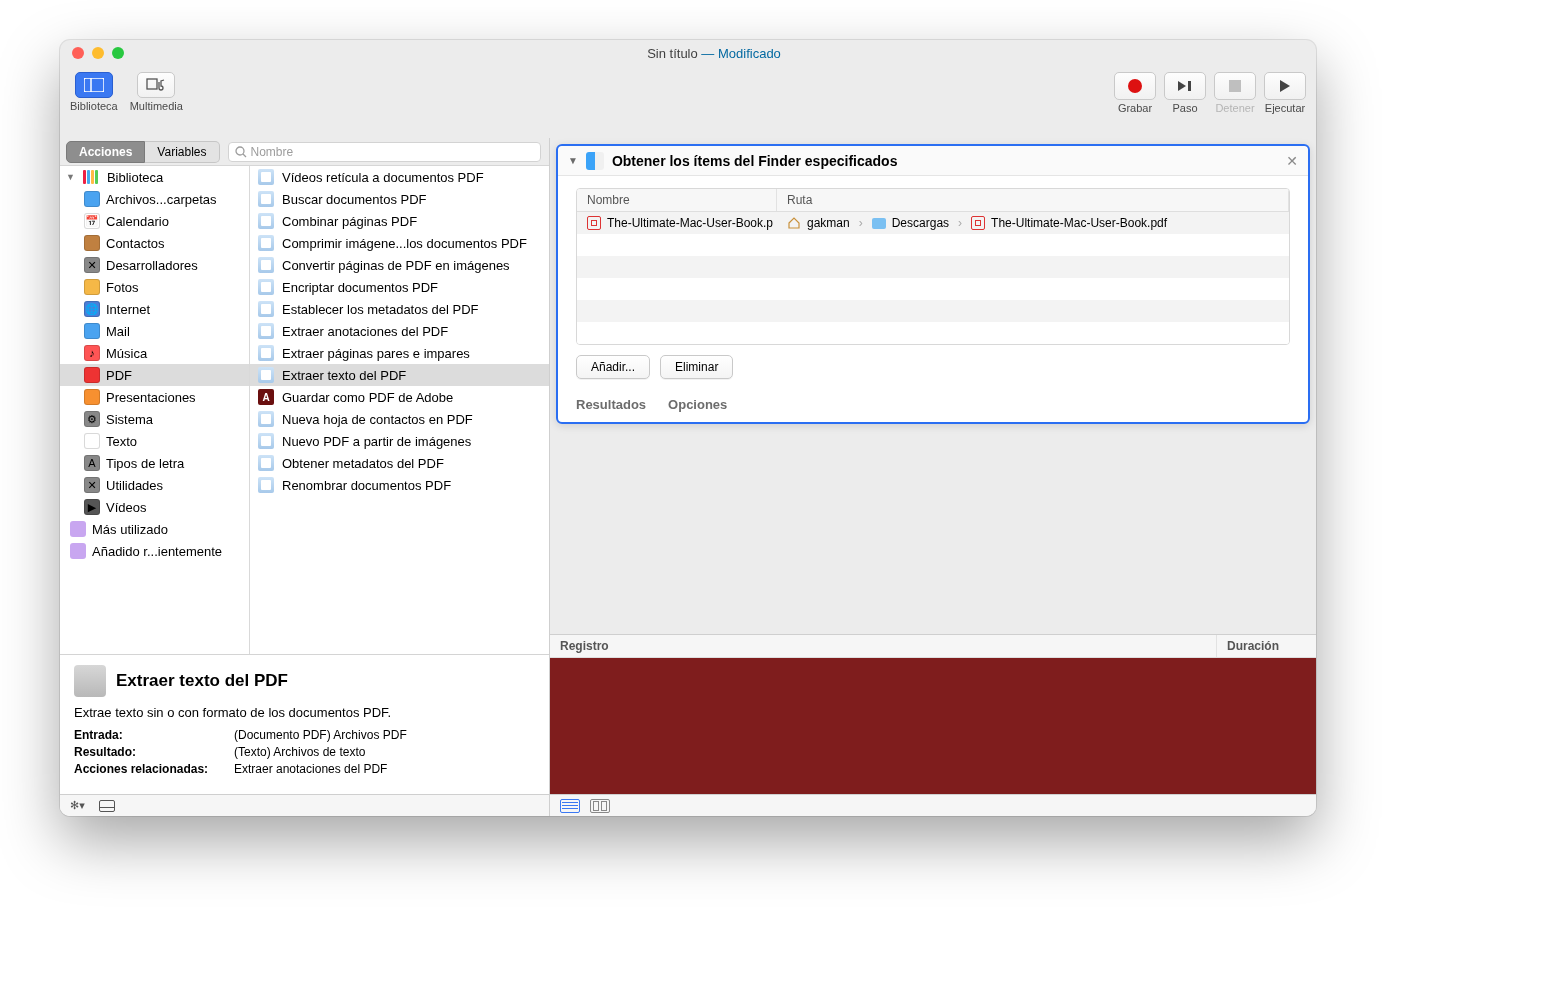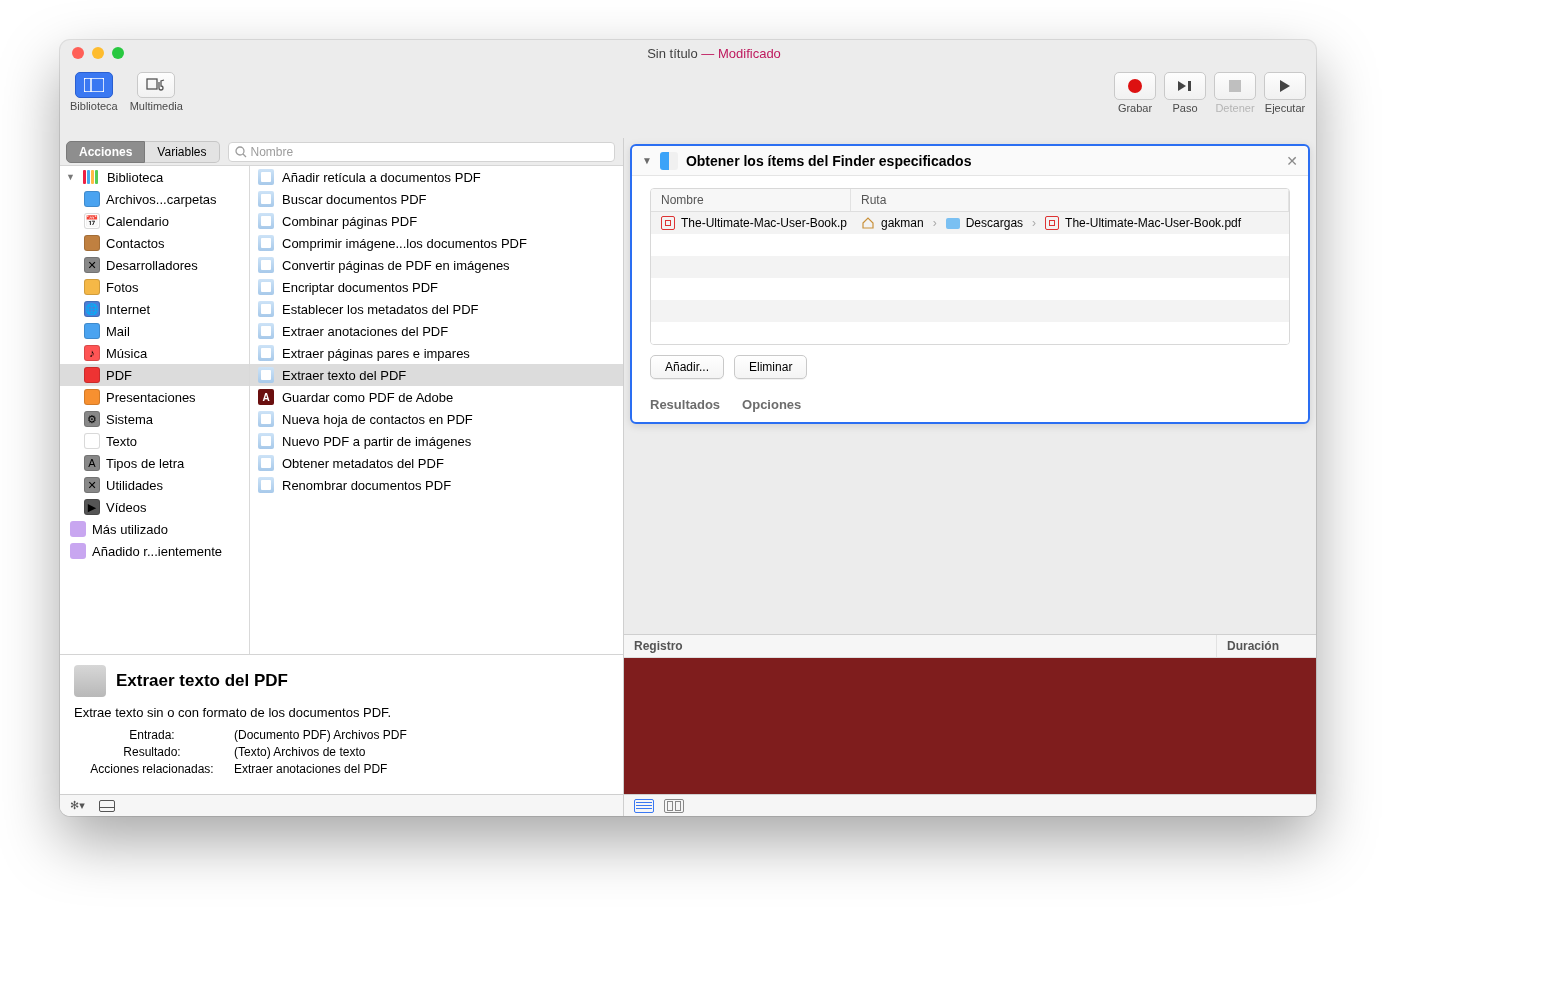--- a/index.html
+++ b/index.html
@@ -8,31 +8,31 @@
   position: absolute; left: 60px; top: 40px; width: 1256px; height: 776px;
   background: #ececec; border-radius: 10px; overflow: hidden;
   box-shadow: 0 25px 60px rgba(0,0,0,.35), 0 0 0 1px rgba(0,0,0,.1);
   display: flex; flex-direction: column;
 }
 .titlebar { height: 26px; display:flex; align-items:center; padding: 0 12px; }
 .lights { display:flex; gap:8px; }
 .light { width:12px; height:12px; border-radius:50%; }
 .red{background:#ff5f57}.yellow{background:#febc2e}.green{background:#28c840}
 .wtitle { flex:1; text-align:center; font-size:13px; color:#3f3f3f; }
-.wtitle .mod{ color:#be185d; }
+.wtitle .mod{ color:#0369a1; }
 .toolbar { height: 72px; display:flex; align-items:flex-start; padding: 6px 10px 0 10px; }
 .tb-group { display:flex; gap:12px; }
 .tb-item { display:flex; flex-direction:column; align-items:center; font-size:11px; color:#4a4a4a; gap:2px; }
 .tb-btn { width:38px; height:26px; border:1px solid #c9c9c9; border-radius:5px; background:linear-gradient(#fdfdfd,#f1f1f1); display:flex; align-items:center; justify-content:center; cursor:pointer; }
 .tb-btn.active{ background:#3a78f2; border-color:#2a5fd0; }
 .tb-right{ margin-left:auto; display:flex; gap:8px; }
 .tb-right .tb-item .tb-btn{ width:42px; height:28px; }
 .disabled{ color:#b5b5b5; }
 .content { flex:1; display:flex; min-height:0; }
-.leftcol { width: 564px; display:flex; flex-direction:column; border-right:1px solid #cfcfcf; background:#fff; }
+.leftcol { width: 490px; display:flex; flex-direction:column; border-right:1px solid #cfcfcf; background:#fff; }
 .tabs-row{ height:28px; background:#ececec; display:flex; align-items:center; border-bottom:1px solid #d6d6d6; }
 .segtabs{ display:flex; margin-left:6px; }
 .segtab{ font-size:12px; padding:3px 12px; background:#e3e3e3; border:1px solid #c6c6c6; cursor:pointer; }
 .segtab:first-child{ border-radius:5px 0 0 5px; }
 .segtab:last-child{ border-radius:0 5px 5px 0; border-left:none; }
 .segtab.active{ background:#8e8e8e; color:#fff; border-color:#7a7a7a; font-weight:600; }
 .search{ flex:1; margin:0 8px; height:20px; border-radius:4px; background:#fff; border:1px solid #d3d3d3; display:flex; align-items:center; padding:0 6px; gap:4px; font-size:12px; color:#9d9d9d; }
 .panes{ flex:1; display:flex; min-height:0; }
 .sidebar{ width:190px; border-right:1px solid #d9d9d9; overflow:auto; background:#fff; font-size:13px; }
 .sb-row{ display:flex; align-items:center; gap:6px; padding:2px 6px 2px 24px; height:22px; cursor:pointer; white-space:nowrap; overflow:hidden; text-overflow:ellipsis; }
@@ -43,21 +43,21 @@
 .actions{ flex:1; overflow:auto; background:#fff; font-size:13px; }
 .act-row{ display:flex; align-items:center; gap:8px; padding:2px 8px; height:22px; cursor:pointer; white-space:nowrap; overflow:hidden; }
 .act-row.sel{ background:#dcdcdc; }
 .act-icon{ width:16px; height:16px; background:linear-gradient(#cde3f7,#a7c9ea); border-radius:2px; flex-shrink:0; position:relative; }
 .act-icon::after{ content:""; position:absolute; inset:3px; background:#fff; border-radius:1px; }
 .act-icon.adobe{ background:#6a0f0f; } .act-icon.adobe::after{ content:"A"; background:none; color:#fff; font-size:10px; font-weight:bold; display:flex; align-items:center; justify-content:center; inset:0; }
 .desc{ height:140px; border-top:1px solid #d4d4d4; padding:10px 14px; font-size:13px; background:#fff; overflow:hidden; }
 .desc h2{ font-size:17px; font-weight:700; margin-bottom:8px; display:flex; align-items:center; gap:10px; }
 .desc-icon{ width:32px; height:32px; background:linear-gradient(#d7d7d7,#b8b8b8); border-radius:4px; display:inline-block; position:relative; }
 .desc-line{ display:flex; font-size:12px; margin-top:3px; }
-.desc-line .lbl{ width:160px; text-align:center; font-weight:400; padding-right:4px; }
+.desc-line .lbl{ width:160px; text-align:left; font-weight:700; padding-right:4px; }
 .statusbar-l{ height:22px; border-top:1px solid #cfcfcf; background:#f6f6f6; display:flex; align-items:center; gap:14px; padding:0 10px; font-size:11px; color:#555; }
 .rightcol{ flex:1; display:flex; flex-direction:column; background:#ececec; min-width:0; }
 .workflow-area{ flex:1; padding:6px; overflow:auto; min-height:0; }
 .action-card{ border:2px solid #2a6ef2; border-radius:6px; background:#fff; box-shadow:0 2px 8px rgba(0,0,0,.12); }
 .card-header{ height:30px; display:flex; align-items:center; gap:8px; padding:0 10px; border-bottom:1px solid #e5e5e5; background:#fafafa; border-radius:6px 6px 0 0; }
 .disclosure{ font-size:10px; color:#6a6a6a; cursor:pointer; }
 .finder-icon{ width:18px; height:18px; border-radius:3px; background:linear-gradient(90deg,#3ba3f8 50%,#f0f0f0 50%); position:relative; flex-shrink:0; }
 .card-title{ font-weight:700; font-size:14px; flex:1; }
 .close-x{ font-size:14px; color:#8a8a8a; cursor:pointer; }
 .card-body{ padding:12px 18px 10px 18px; }
@@ -255,21 +255,21 @@
               <span>Más utilizado</span>
             </div>
             <div class="sb-row" style="padding-left: 10px;">
               <span class="sb-icon" style="background:#c8a6f0"></span>
               <span>Añadido r...ientemente</span>
             </div>
           </div>
         <div class="actions" id="actions">
             <div class="act-row">
               <span class="act-icon"></span>
-              <span>Añadir retícula a documentos PDF</span>
+              <span>Vídeos retícula a documentos PDF</span>
             </div>
             <div class="act-row">
               <span class="act-icon"></span>
               <span>Buscar documentos PDF</span>
             </div>
             <div class="act-row">
               <span class="act-icon"></span>
               <span>Combinar páginas PDF</span>
             </div>
             <div class="act-row">

